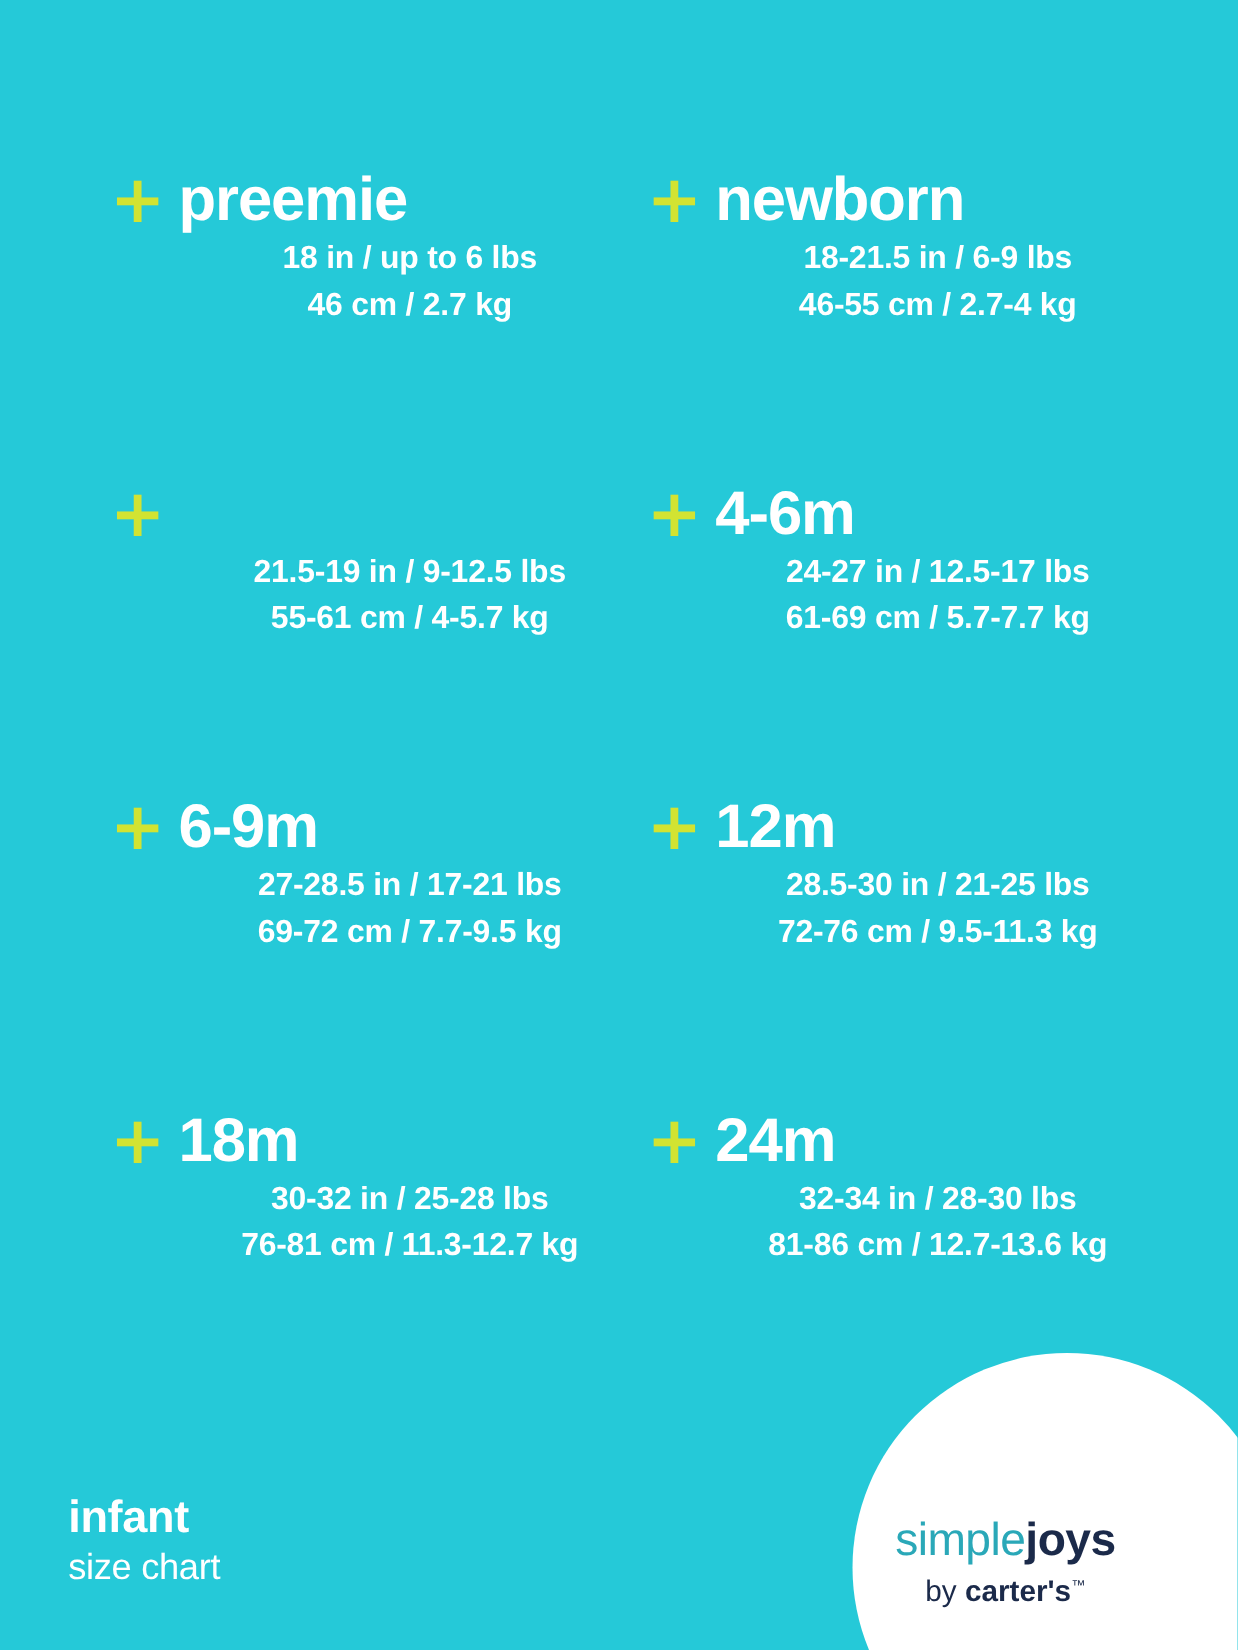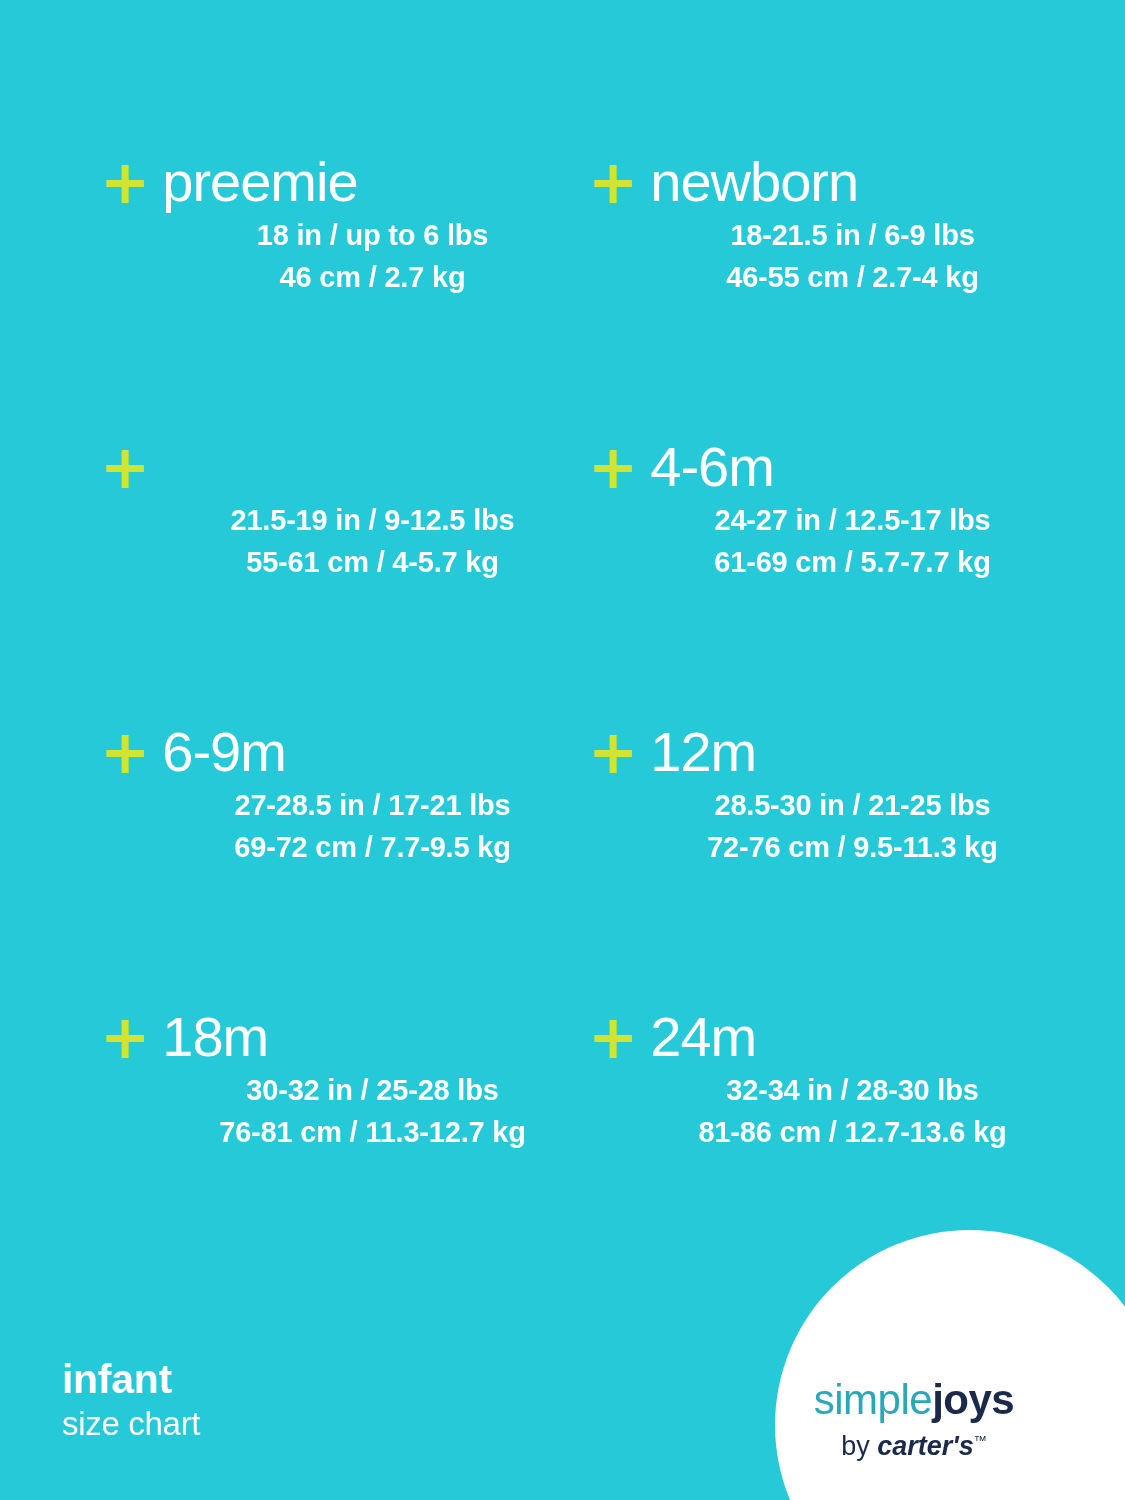--- a/index.html
+++ b/index.html
@@ -51,21 +51,21 @@
     line-height: 1;
     margin-right: 12px;
     font-family: "DejaVu Sans", sans-serif;
     position: relative;
     top: 2px;
   }
 
   .size-label {
     color: #ffffff;
     font-size: 56px;
-    font-weight: normal;
+    font-weight: bold;
     line-height: 1;
     letter-spacing: -1px;
   }
 
   .meas {
     color: #ffffff;
     font-size: 29px;
     font-weight: bold;
     line-height: 1.45;
     padding-left: 57px;
@@ -140,21 +140,20 @@
   }
 
   .brand-by {
     color: #1b2a4a;
     font-weight: normal;
   }
 
   .brand-carters {
     color: #1b2a4a;
     font-weight: bold;
-    font-style: italic;
   }
 
   .brand-tm {
     font-size: 13px;
     vertical-align: super;
     color: #1b2a4a;
   }
 </style>
 </head>
 <body>

